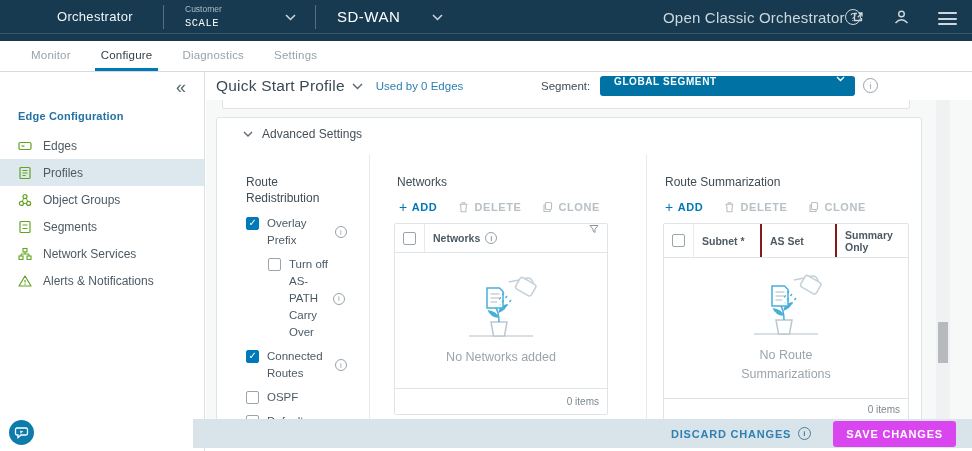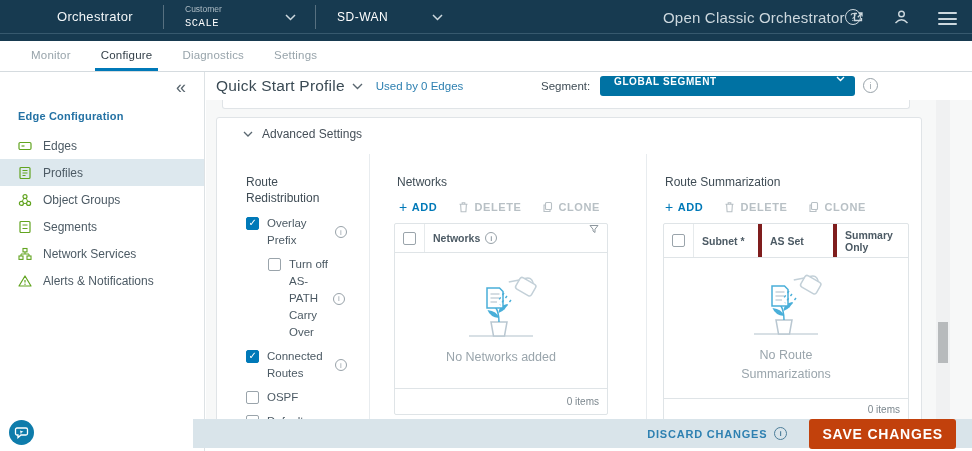--- a/index.html
+++ b/index.html
@@ -12,21 +12,21 @@
 
   
   .topbar { position: absolute; left: 0; top: 0; width: 972px; height: 41px; background: #173a50; }
   .topbar-seam { position: absolute; left: 0; top: 33px; width: 100%; height: 1px; background: #46677b; opacity: .7; }
   .tb-title { position: absolute; left: 57px; top: 0; height: 34px; line-height: 34px; color: #f2f6f8; font-size: 13px; letter-spacing: .3px; }
   .tb-vdiv { position: absolute; top: 5px; width: 1px; height: 24px; background: rgba(255,255,255,.28); }
   .tb-customer { position: absolute; left: 185px; top: 4px; cursor: pointer; }
   .tb-customer .lbl { font-size: 8.5px; color: #aebcc5; }
   .tb-customer .val { font-size: 10.5px; color: #fff; letter-spacing: .5px; margin-top: 3px; font-family: Liberation Mono, monospace; }
   .tb-chevron { position: absolute; top: 14px; color: #cdd8de; }
-  .tb-product { position: absolute; left: 337px; top: 0; height: 34px; line-height: 34px; color: #fff; font-size: 12px; letter-spacing: .5px; cursor: pointer; }
+  .tb-product { position: absolute; left: 337px; top: 0; height: 34px; line-height: 34px; color: #fff; font-size: 15px; letter-spacing: .5px; cursor: pointer; }
   .tb-classic { position: absolute; left: 663px; top: 0; height: 34px; display: flex; align-items: center; gap: 7px; color: #cdd8de; font-size: 15px; letter-spacing: .2px; cursor: pointer; }
   .tb-help { position: absolute; left: 845px; top: 9px; width: 16px; height: 16px; border: 1.4px solid #cdd8de; border-radius: 50%; color: #cdd8de; font-size: 10px; display: flex; align-items: center; justify-content: center; cursor: pointer; }
   .tb-user { position: absolute; left: 893px; top: 9px; cursor: pointer; }
   .tb-burger { position: absolute; left: 938px; top: 12px; width: 19px; cursor: pointer; }
   .tb-burger div { height: 2px; background: #cdd8de; margin-bottom: 3.5px; border-radius: 1px; }
 
   
   .tabbar { position: absolute; left: 0; top: 41px; width: 972px; height: 31px; background: #fff; border-bottom: 1px solid #d5dbdf; display: flex; padding-left: 25px; text-align: center; }
   .tab { margin-right: 18px; padding: 0 6px; line-height: 28px; font-size: 11.5px; color: #98a4ab; border-bottom: 3px solid transparent; letter-spacing: .2px; cursor: pointer; }
   .tab.active { color: #333f48; border-bottom-color: #0079b8; }
@@ -84,21 +84,21 @@
   .tb-disabled { color: #b8c0c5; display: flex; align-items: center; gap: 5px; cursor: default; }
 
   .grid { background: #fff; border: 1px solid #dfe4e7; border-radius: 2px; }
   .nets .grid { margin-left: 8px; width: 214px; }
   .rsum .grid { width: 246px; }
   .grid-head { display: flex; align-items: stretch; border-bottom: 1px solid #dfe4e7; }
   .nets .grid-head { height: 29px; }
   .rsum .grid-head { height: 34px; }
   .cb-cell { width: 30px; border-right: 1px solid #e6eaec; display: flex; align-items: center; justify-content: center; flex: none; }
   .head-cell { display: flex; align-items: center; font-size: 10.5px; font-weight: 700; color: #4c5a64; padding-left: 8px; }
-  .rsum .head-cell { border-right: 4px solid #7f1d1d; line-height: 12px; }
+  .rsum .head-cell { border-right: 2px solid #7f1d1d; line-height: 12px; }
   .rsum .head-cell:last-child { border-right: none; }
   .w-subnet { width: 68px; }
   .w-asset { width: 75px; }
   .w-summary { width: 71px; }
   .funnel { margin-left: auto; margin-right: 8px; cursor: pointer; }
   .grid-body { display: flex; flex-direction: column; align-items: center; justify-content: center; }
   .nets .grid-body { height: 135px; }
   .rsum .grid-body { height: 140px; }
   .empty-text { font-size: 12.5px; color: #9aa5ac; text-align: center; line-height: 19px; width: 118px; margin-top: 4px; }
   .grid-foot { border-top: 1px solid #dfe4e7; display: flex; align-items: center; justify-content: flex-end; padding-right: 8px; font-size: 10px; color: #7c878e; }
@@ -106,21 +106,21 @@
   .rsum .grid-foot { height: 22px; }
 
   
   .vtrack { position: absolute; left: 936px; top: 100px; width: 14px; height: 319px; background: #f0f1f2; }
   .vthumb { position: absolute; left: 2px; top: 222px; width: 10px; height: 41px; background: #b7babc; cursor: grab; }
 
   
   .footerbar { position: absolute; left: 193px; top: 419px; width: 779px; height: 29px; background: #d9e4ea; display: flex; align-items: center; justify-content: flex-end; gap: 22px; padding-right: 16px; z-index: 5; }
   .discard { display: flex; align-items: center; gap: 7px; color: #2e80b1; font-size: 11px; font-weight: 700; letter-spacing: .8px; cursor: pointer; }
   .discard .info-circle { width: 13px; height: 13px; border-color: #4c7d99; color: #4c7d99; }
-  .save-btn { background: #c2410c; border: none; color: #fff; font-family: inherit; font-size: 14px; font-weight: 700; letter-spacing: .8px; padding: 7px 13px; border-radius: 3px; cursor: pointer; }
+  .save-btn { background: #d946ef; border: none; color: #fff; font-family: inherit; font-size: 11px; font-weight: 700; letter-spacing: .8px; padding: 7px 13px; border-radius: 3px; cursor: pointer; }
 
   .feedback { position: absolute; left: 9px; top: 420px; width: 25px; height: 25px; border-radius: 50%; background: #0e7cab; z-index: 6; display: flex; align-items: center; justify-content: center; cursor: pointer; }
 </style>
 </head>
 <body>
 
 <div class="topbar">
   <div class="topbar-seam"></div>
   <div class="tb-title">Orchestrator</div>
   <div class="tb-vdiv" style="left:163px"></div>

